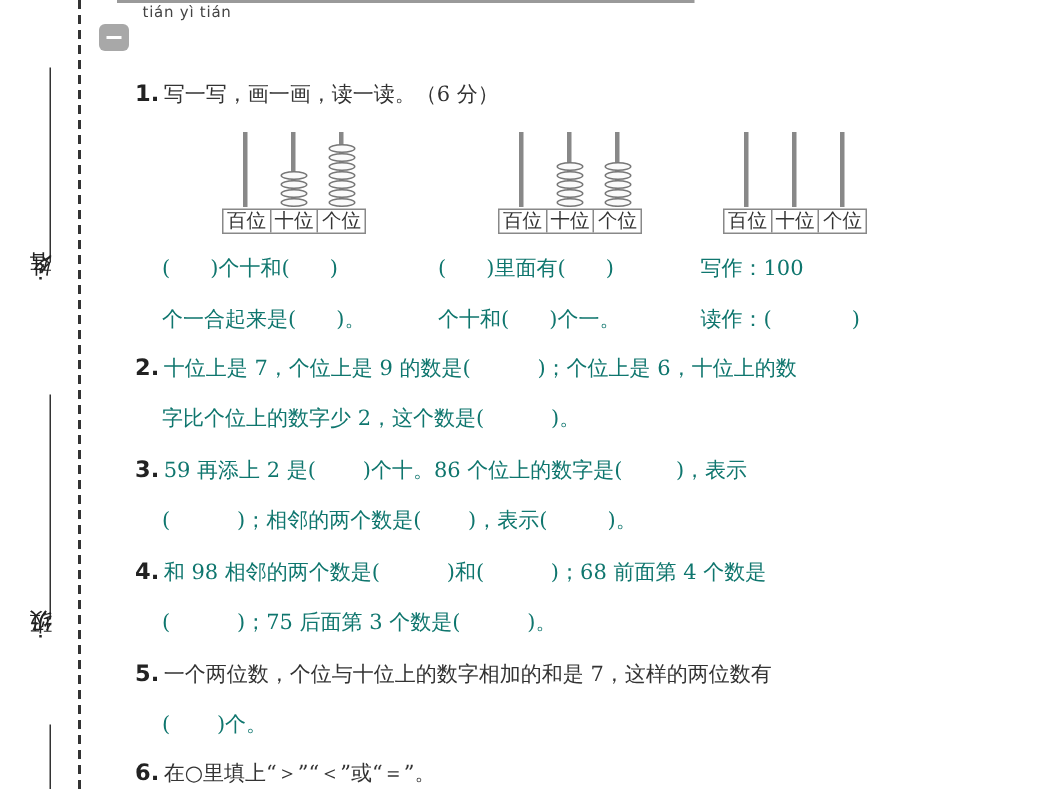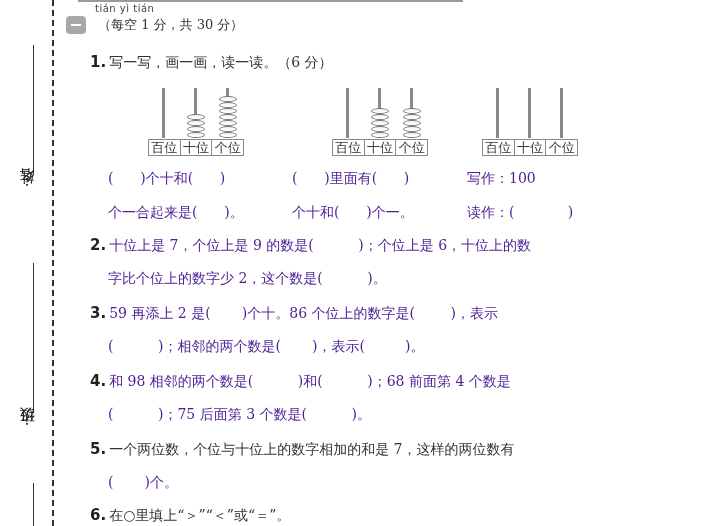--- a/index.html
+++ b/index.html
@@ -17,21 +17,21 @@
     writing-mode: vertical-rl; transform: rotate(180deg); letter-spacing: 1px;
   }
   .pinyin { position: absolute; left: 95px; top: 3px; font-family: "DejaVu Sans", sans-serif; font-size: 10px; color: #444; letter-spacing: .5px; }
   .section-head { position: absolute; left: 66px; top: 16px; display: flex; align-items: center; white-space: nowrap; }
   .sec-badge { width: 20px; height: 18px; background: #a8a8a8; border-radius: 4px; position: relative; margin-right: 10px; }
   .sec-badge::after { content: ""; position: absolute; left: 5px; right: 5px; top: 8px; height: 2px; background: #fff; }
   .sec-title { font-family: "DejaVu Sans", sans-serif; font-weight: bold; font-size: 16px; letter-spacing: 6px; color: #222; }
   .sec-note { font-size: 13px; color: #333; margin-left: 2px; }
   .q { position: absolute; font-size: 14px; white-space: nowrap; color: #333; }
   .qnum { font-family: "DejaVu Sans", sans-serif; font-weight: bold; font-size: 15px; color: #222; margin-right: 3px; }
-  .line { position: absolute; font-size: 14px; white-space: pre; color: #4c1d95; }
+  .line { position: absolute; font-size: 14px; white-space: pre; color: #0f766e; }
   .abacus { position: absolute; width: 96px; height: 72px; }
   .rod { position: absolute; bottom: 18px; width: 3px; height: 50px; background: #888; }
   .beads { position: absolute; bottom: 18px; width: 18px; display: flex; flex-direction: column-reverse; }
   .bead { width: 16px; height: 4px; border: 1px solid #777; border-radius: 50%; background: #fafafa; margin-top: 0px; }
   .labels { position: absolute; left: 0; bottom: 0; width: 96px; height: 17px; display: flex; border: 1px solid #888; box-sizing: border-box; }
   .labels span { flex: 1; text-align: center; font-size: 13px; line-height: 15px; border-right: 1px solid #888; color: #333; }
   .labels span:last-child { border-right: none; }
 </style>
 </head>
 <body>
@@ -41,21 +41,20 @@
 <div class="margin-dash"></div>
 <div class="margin-line" style="top:45px;height:130px;"></div>
 <div class="margin-label" style="top:178px;">姓名：</div>
 <div class="margin-line" style="top:263px;height:150px;"></div>
 <div class="margin-label" style="top:417px;">班级：</div>
 <div class="margin-line" style="top:483px;height:43px;"></div>
 
 <div class="pinyin">tián yì tián</div>
 <div class="section-head">
   <span class="sec-badge"></span>
-  <span class="sec-note">（每空 1 分，共 30 分）</span>
 </div>
 
 <div class="q" style="left:90px;top:53px;">
   <span class="qnum">1.</span><span>写一写，画一画，读一读。（6 分）</span>
 </div>
 
 <div class="abacus" style="left:148px;top:84px;">
   <div class="rod" style="left:14px;"></div>
   <div class="rod" style="left:46px;"></div>
   <div class="beads" style="left:39px;">

